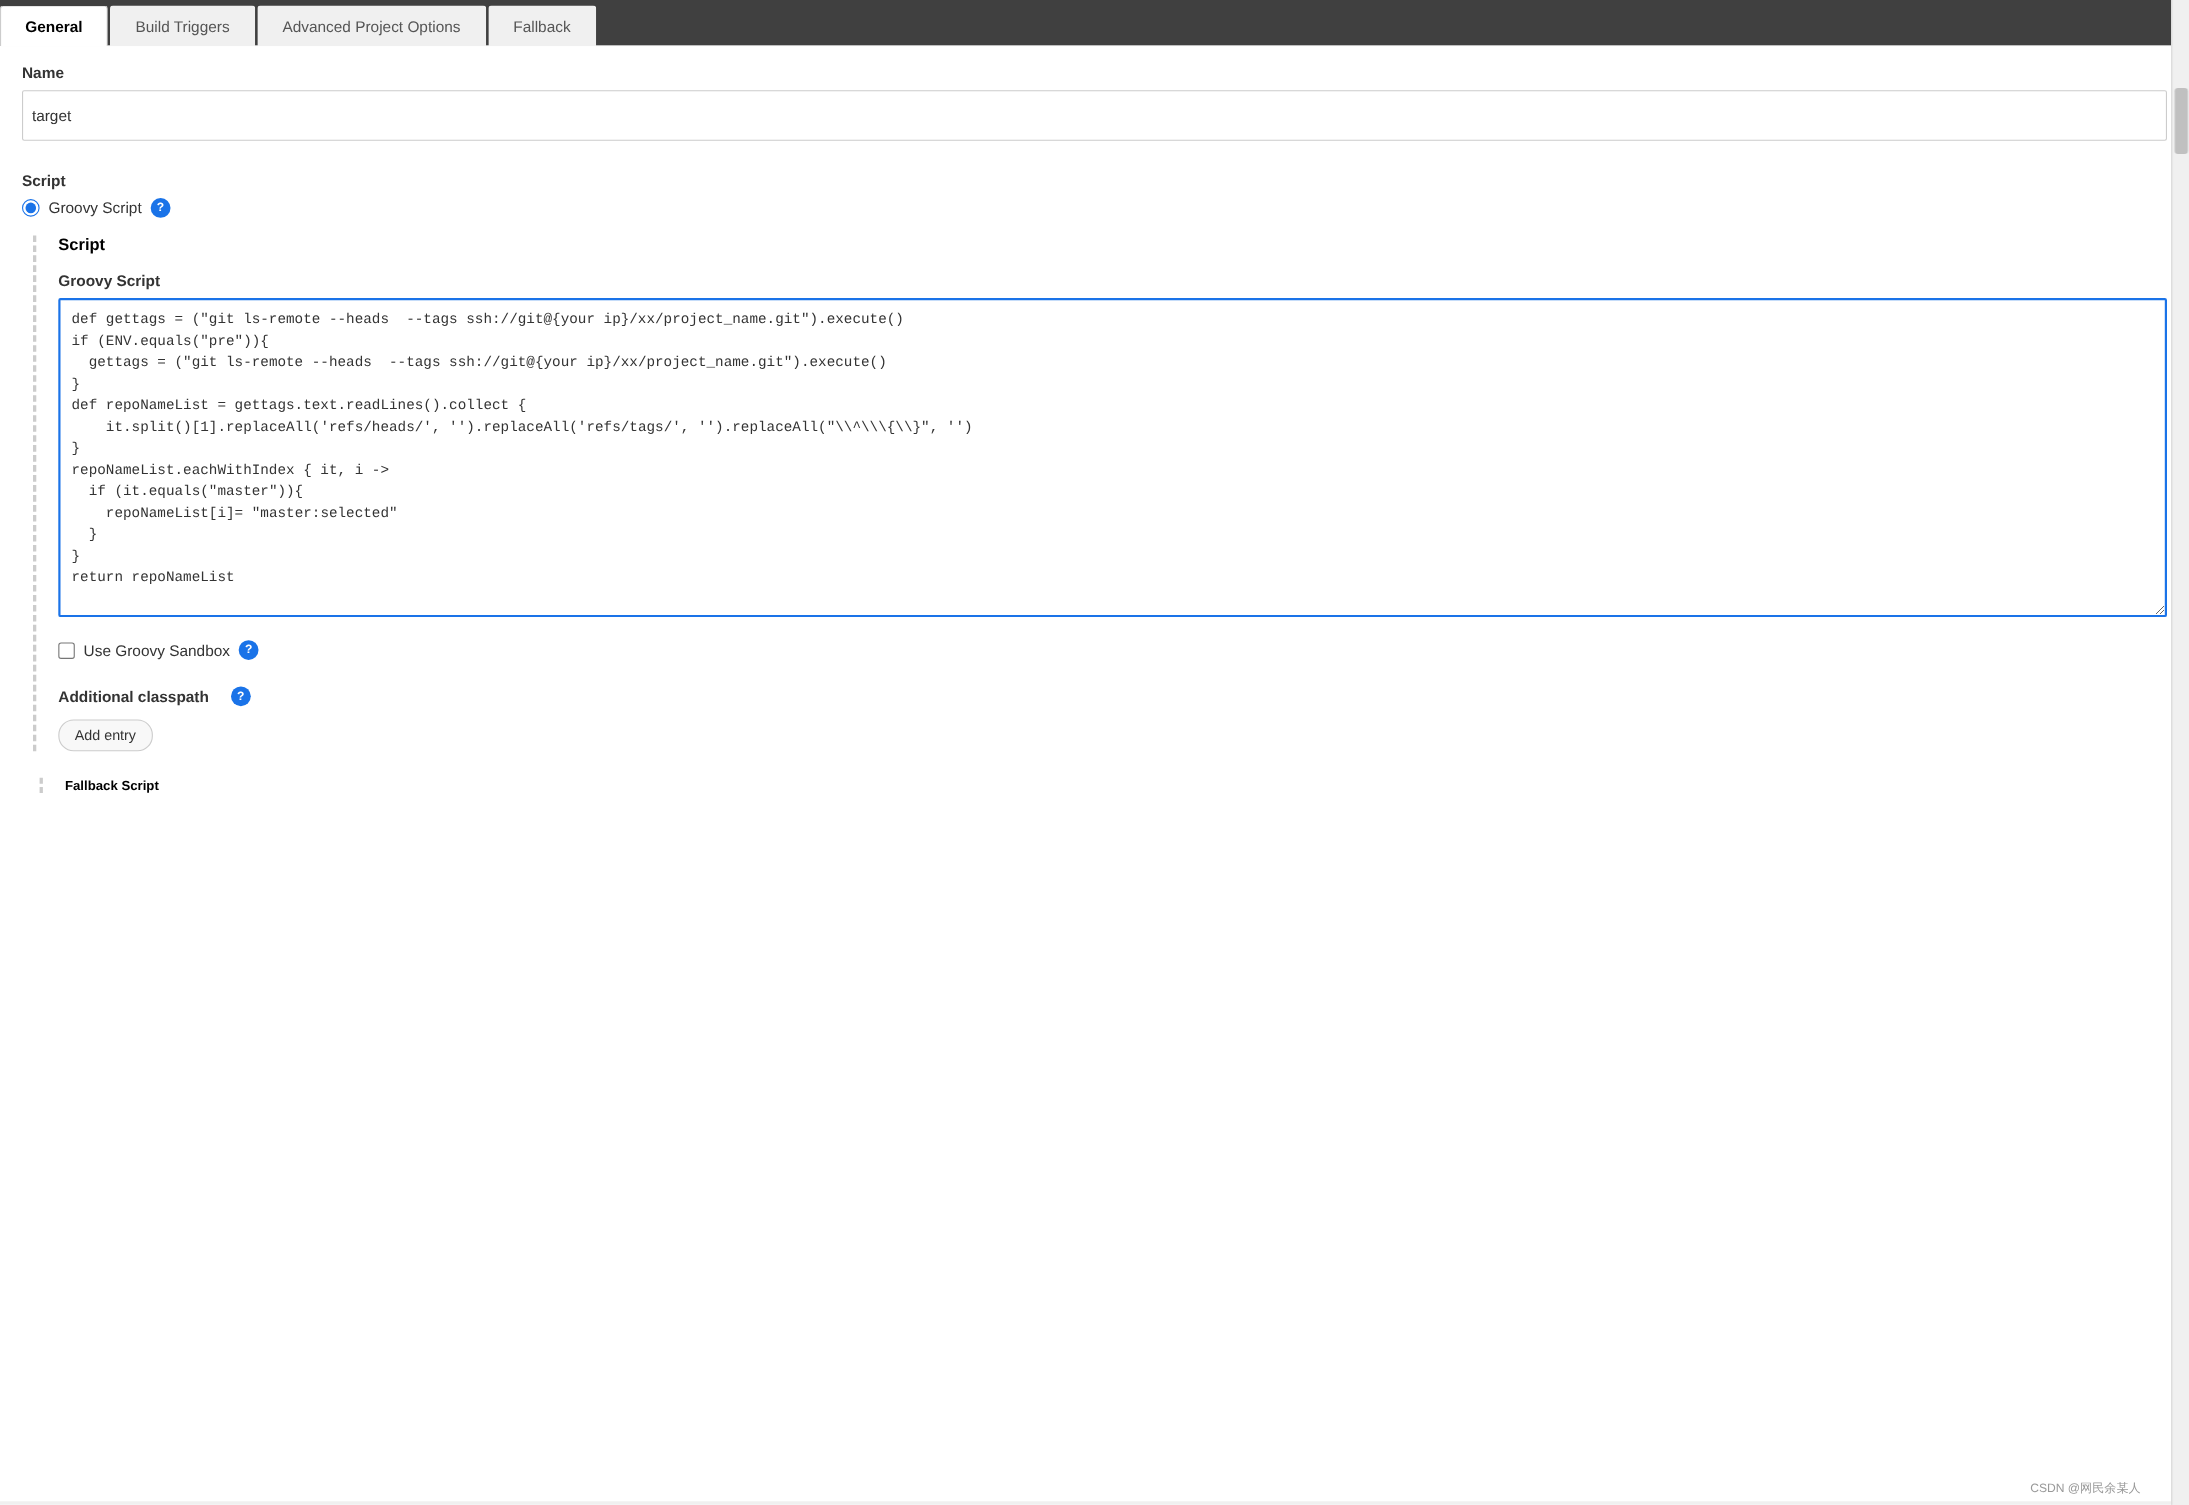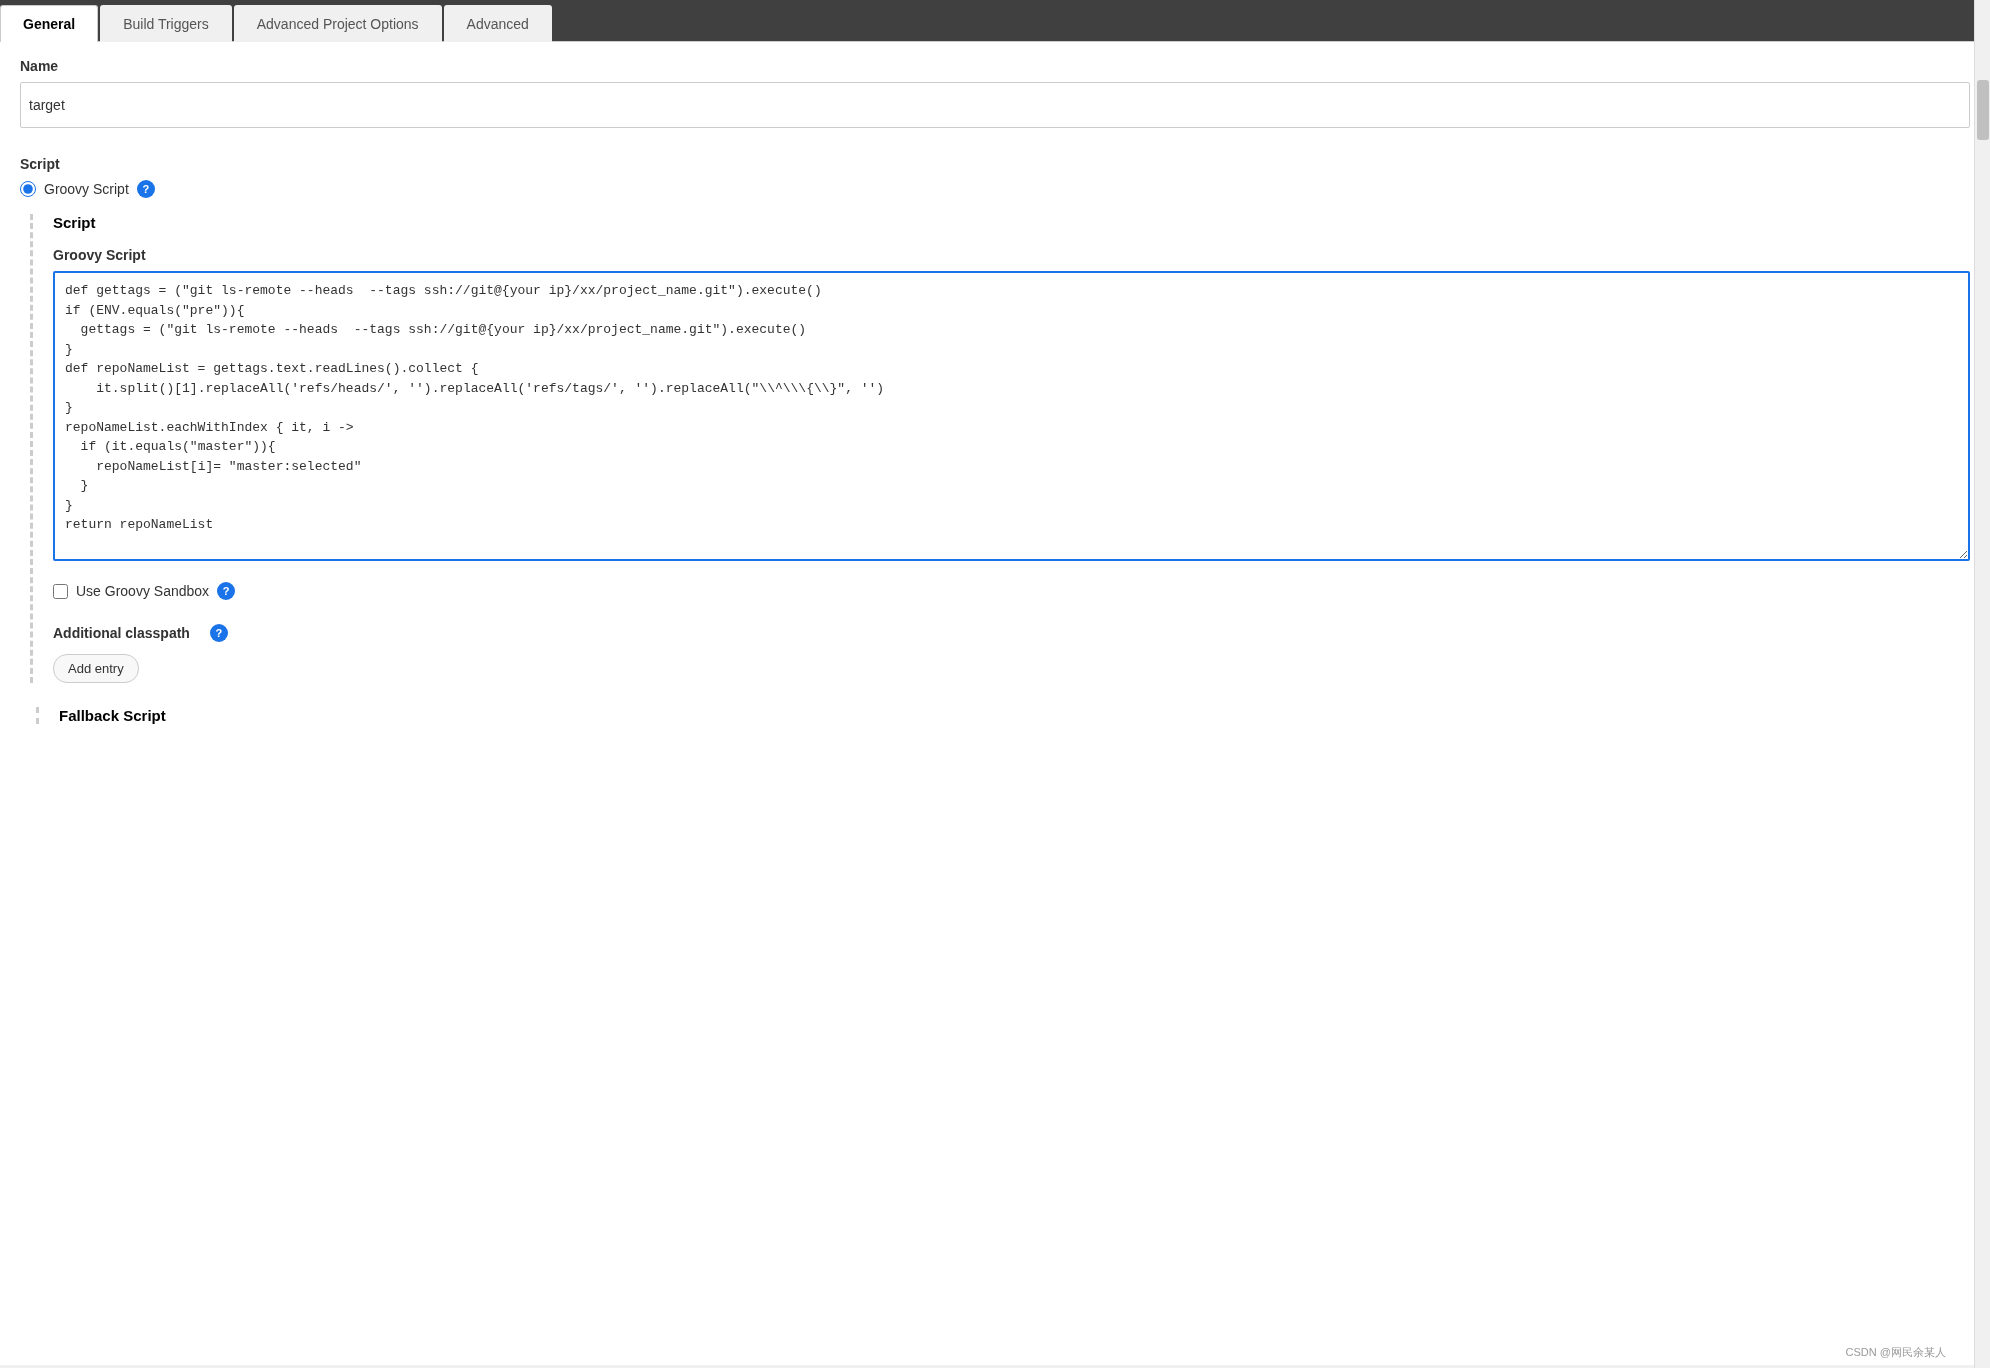--- a/index.html
+++ b/index.html
@@ -233,21 +233,21 @@
       font-size: 13px;
       cursor: pointer;
     }
 
     
     .fallback-section {
       margin-top: 24px;
     }
 
     .fallback-title {
-      font-size: 15px;
+      font-size: 12px;
       font-weight: 700;
       color: #000;
       margin-bottom: 8px;
     }
 
     
     .scrollbar-area {
       position: fixed;
       right: 0;
       top: 0;
@@ -288,21 +288,21 @@
     }
 
   </style>
 </head>
 <body>
 
 <div class="tab-bar">
   <div class="tab active">General</div>
   <div class="tab">Build Triggers</div>
   <div class="tab">Advanced Project Options</div>
-  <div class="tab">Advanced</div>
+  <div class="tab">Fallback</div>
 </div>
 
 <div class="main-content">
   <div class="active-choices-block">
 
 
     <div class="name-field-section">
       <label class="field-label">Name</label>
       <input type="text" class="text-input" value="target" style="">
     </div>

